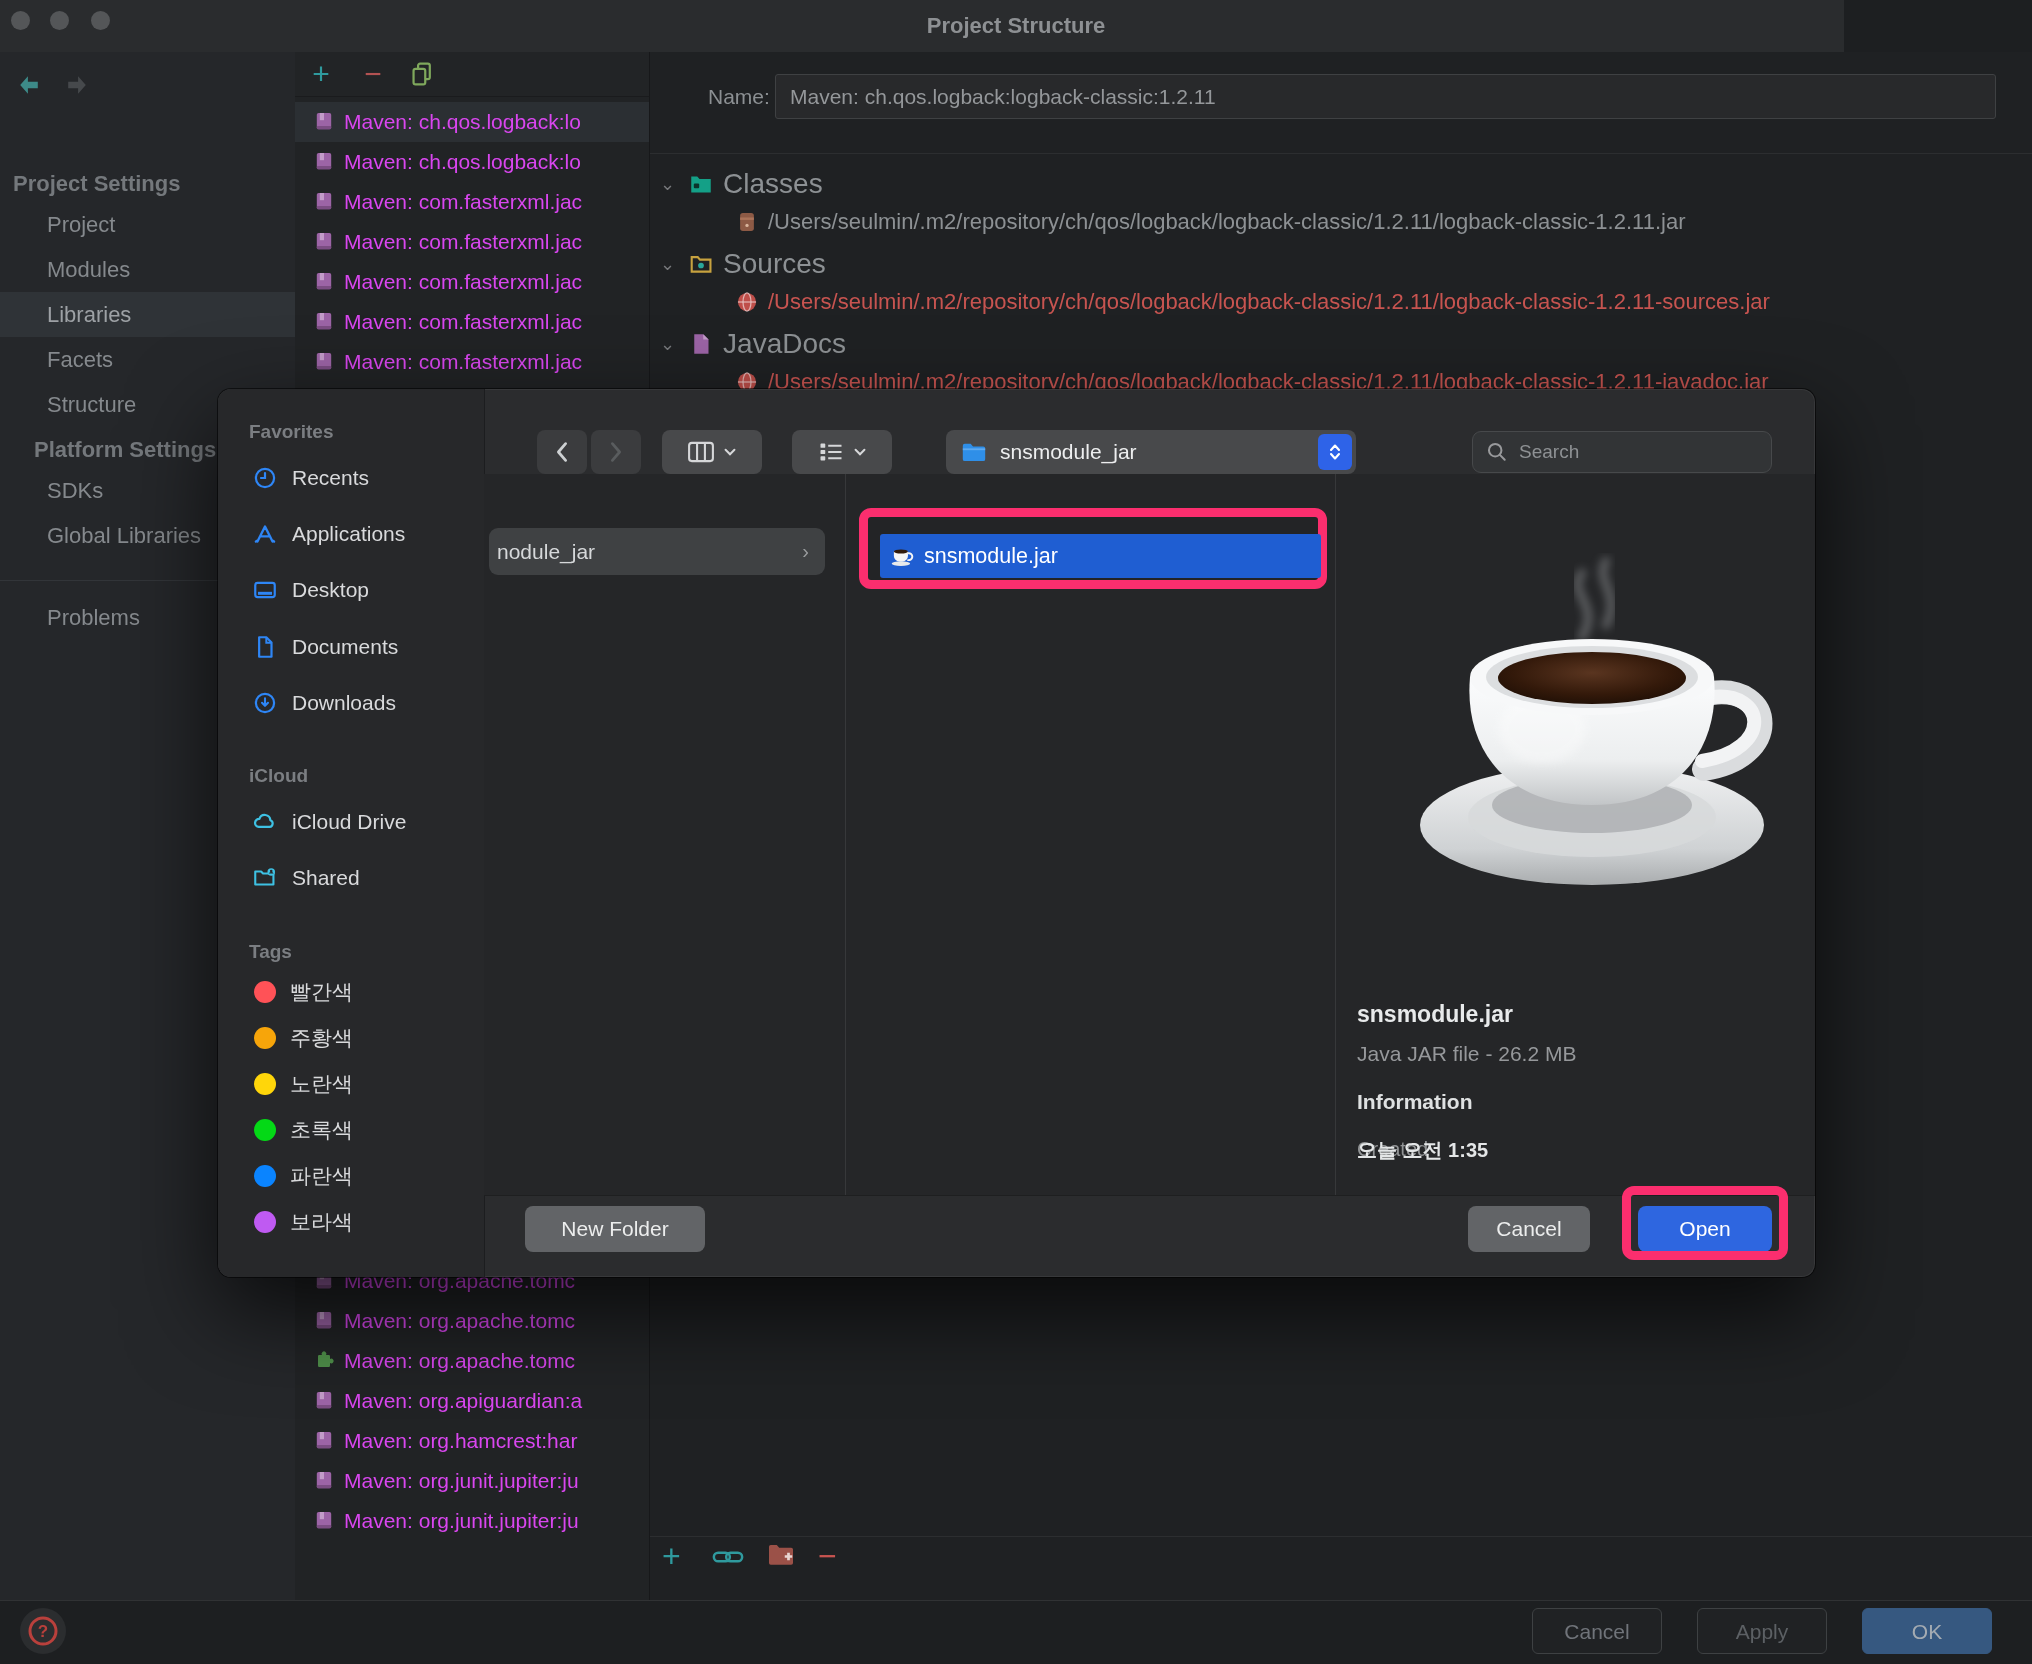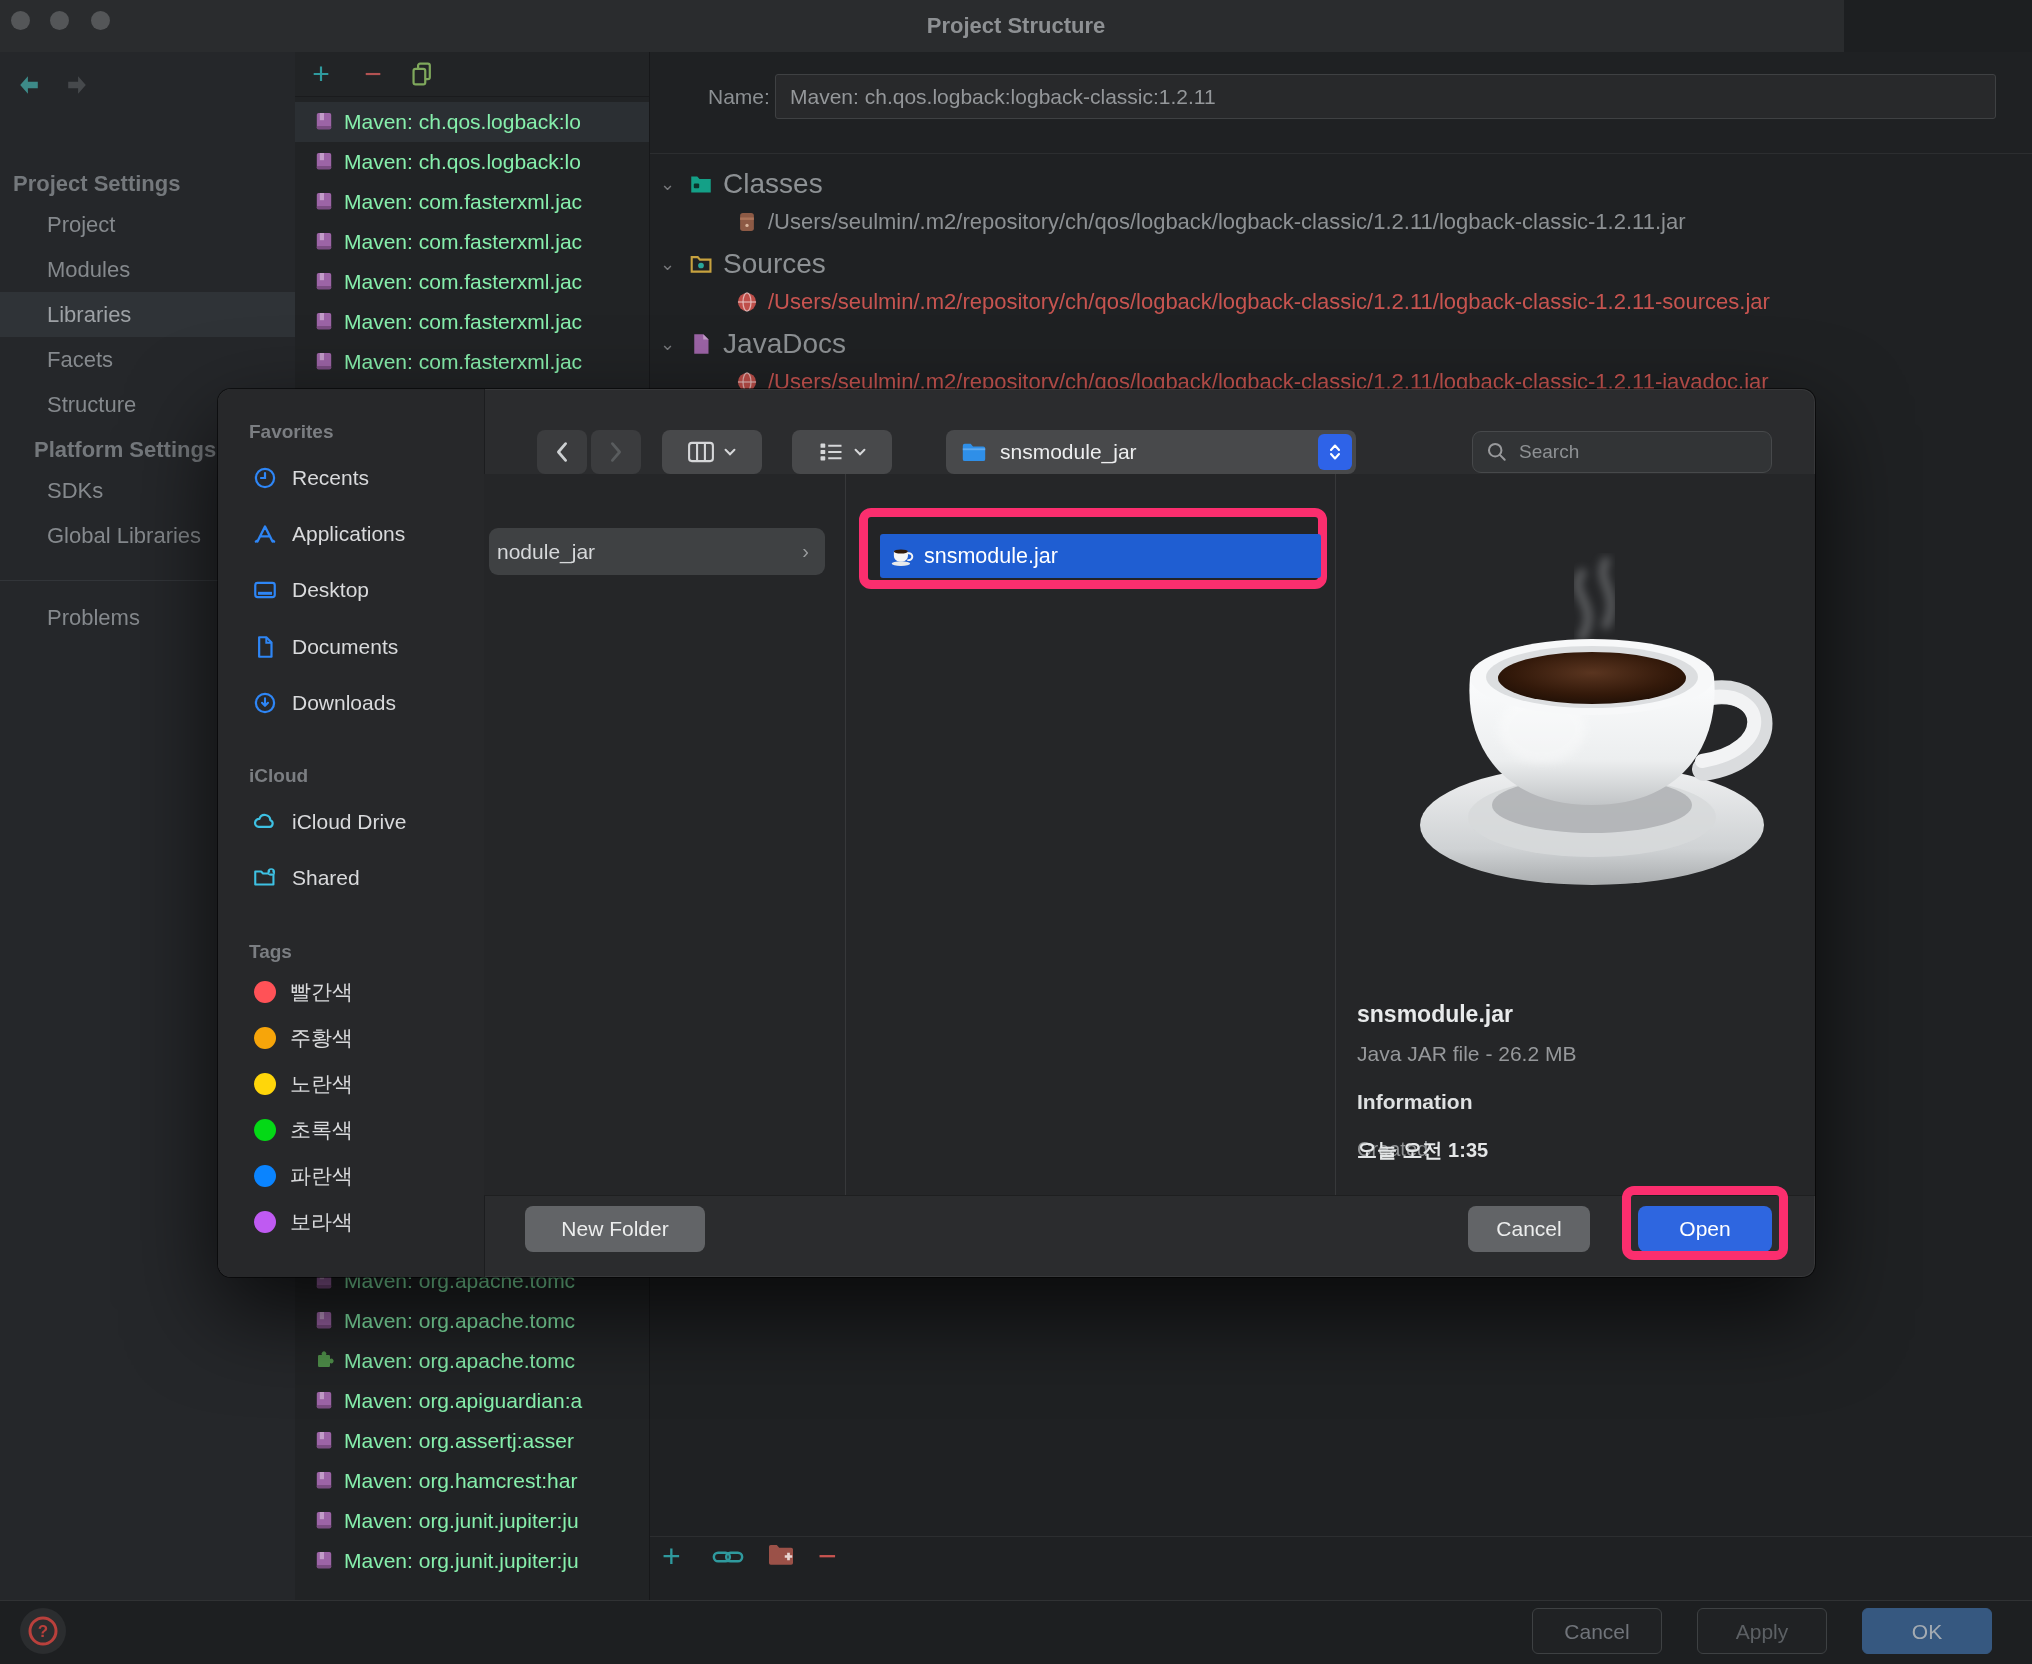--- a/index.html
+++ b/index.html
@@ -16,21 +16,21 @@
   .nav-item{left:0;width:295px;height:45px;line-height:45px;padding-left:47px;box-sizing:border-box;
             font-size:22px;color:#85898d;white-space:nowrap;}
   .nav-item.selected{background:#2f3337;color:#9da1a5;}
   .nav-div{left:0;width:295px;height:1px;background:#323539;}
   
   .list-panel{left:295px;top:52px;width:354px;height:1548px;background:#212325;border-right:1px solid #17181a;}
   .list-toolbar{left:295px;top:52px;width:354px;height:44px;background:#222426;border-bottom:1px solid #1a1b1d;border-right:1px solid #17181a;}
   .glyph-btn{font-size:30px;line-height:44px;width:40px;text-align:center;top:0;}
   .lib-row{position:relative;height:40px;display:flex;align-items:center;padding-left:17px;white-space:nowrap;overflow:hidden;}
   .lib-row.selected{background:#2b2f33;}
-  .lib-row .lbl{font-size:21px;color:#86efac;margin-left:8px;}
+  .lib-row .lbl{font-size:21px;color:#d946ef;margin-left:8px;}
   .lib-row svg{flex:0 0 auto;}
   #list-top{left:295px;top:102px;width:354px;}
   #list-bottom{left:295px;top:1261px;width:354px;}
   
   .right-panel{left:650px;top:52px;width:1382px;height:1548px;background:#1f2123;}
   .name-lbl{left:708px;top:85px;font-size:21px;color:#8c9093;}
   .name-input{left:775px;top:74px;width:1221px;height:45px;background:#28292b;border:1px solid #3f4143;border-radius:3px;
               box-sizing:border-box;color:#94979a;font-size:21px;padding:0 14px;font-family:inherit;}
   .hdiv{background:#2c2e30;height:1px;}
   .tree-row{display:flex;align-items:center;white-space:nowrap;}
@@ -290,29 +290,20 @@
       <span class="lbl">Maven: org.apache.tomc</span>
     </div>
     <div class="lib-row icon-book">
       <svg class="ic-book" width="24" height="24" viewBox="0 0 20 20">
         <rect x="4" y="2.5" width="12" height="13.5" rx="1.5" fill="#9c64a6"></rect>
         <rect x="6.5" y="2.5" width="3.5" height="6" fill="#c39cc9"></rect>
         <rect x="4" y="13.4" width="12" height="2.6" rx="1" fill="#7b4d83"></rect>
       </svg>
 
       <span class="lbl">Maven: org.apiguardian:a</span>
-    </div>
-    <div class="lib-row icon-book">
-      <svg class="ic-book" width="24" height="24" viewBox="0 0 20 20">
-        <rect x="4" y="2.5" width="12" height="13.5" rx="1.5" fill="#9c64a6"></rect>
-        <rect x="6.5" y="2.5" width="3.5" height="6" fill="#c39cc9"></rect>
-        <rect x="4" y="13.4" width="12" height="2.6" rx="1" fill="#7b4d83"></rect>
-      </svg>
-
-      <span class="lbl">Maven: org.assertj:asser</span>
     </div>
     <div class="lib-row icon-book">
       <svg class="ic-book" width="24" height="24" viewBox="0 0 20 20">
         <rect x="4" y="2.5" width="12" height="13.5" rx="1.5" fill="#9c64a6"></rect>
         <rect x="6.5" y="2.5" width="3.5" height="6" fill="#c39cc9"></rect>
         <rect x="4" y="13.4" width="12" height="2.6" rx="1" fill="#7b4d83"></rect>
       </svg>
 
       <span class="lbl">Maven: org.hamcrest:har</span>
     </div>

